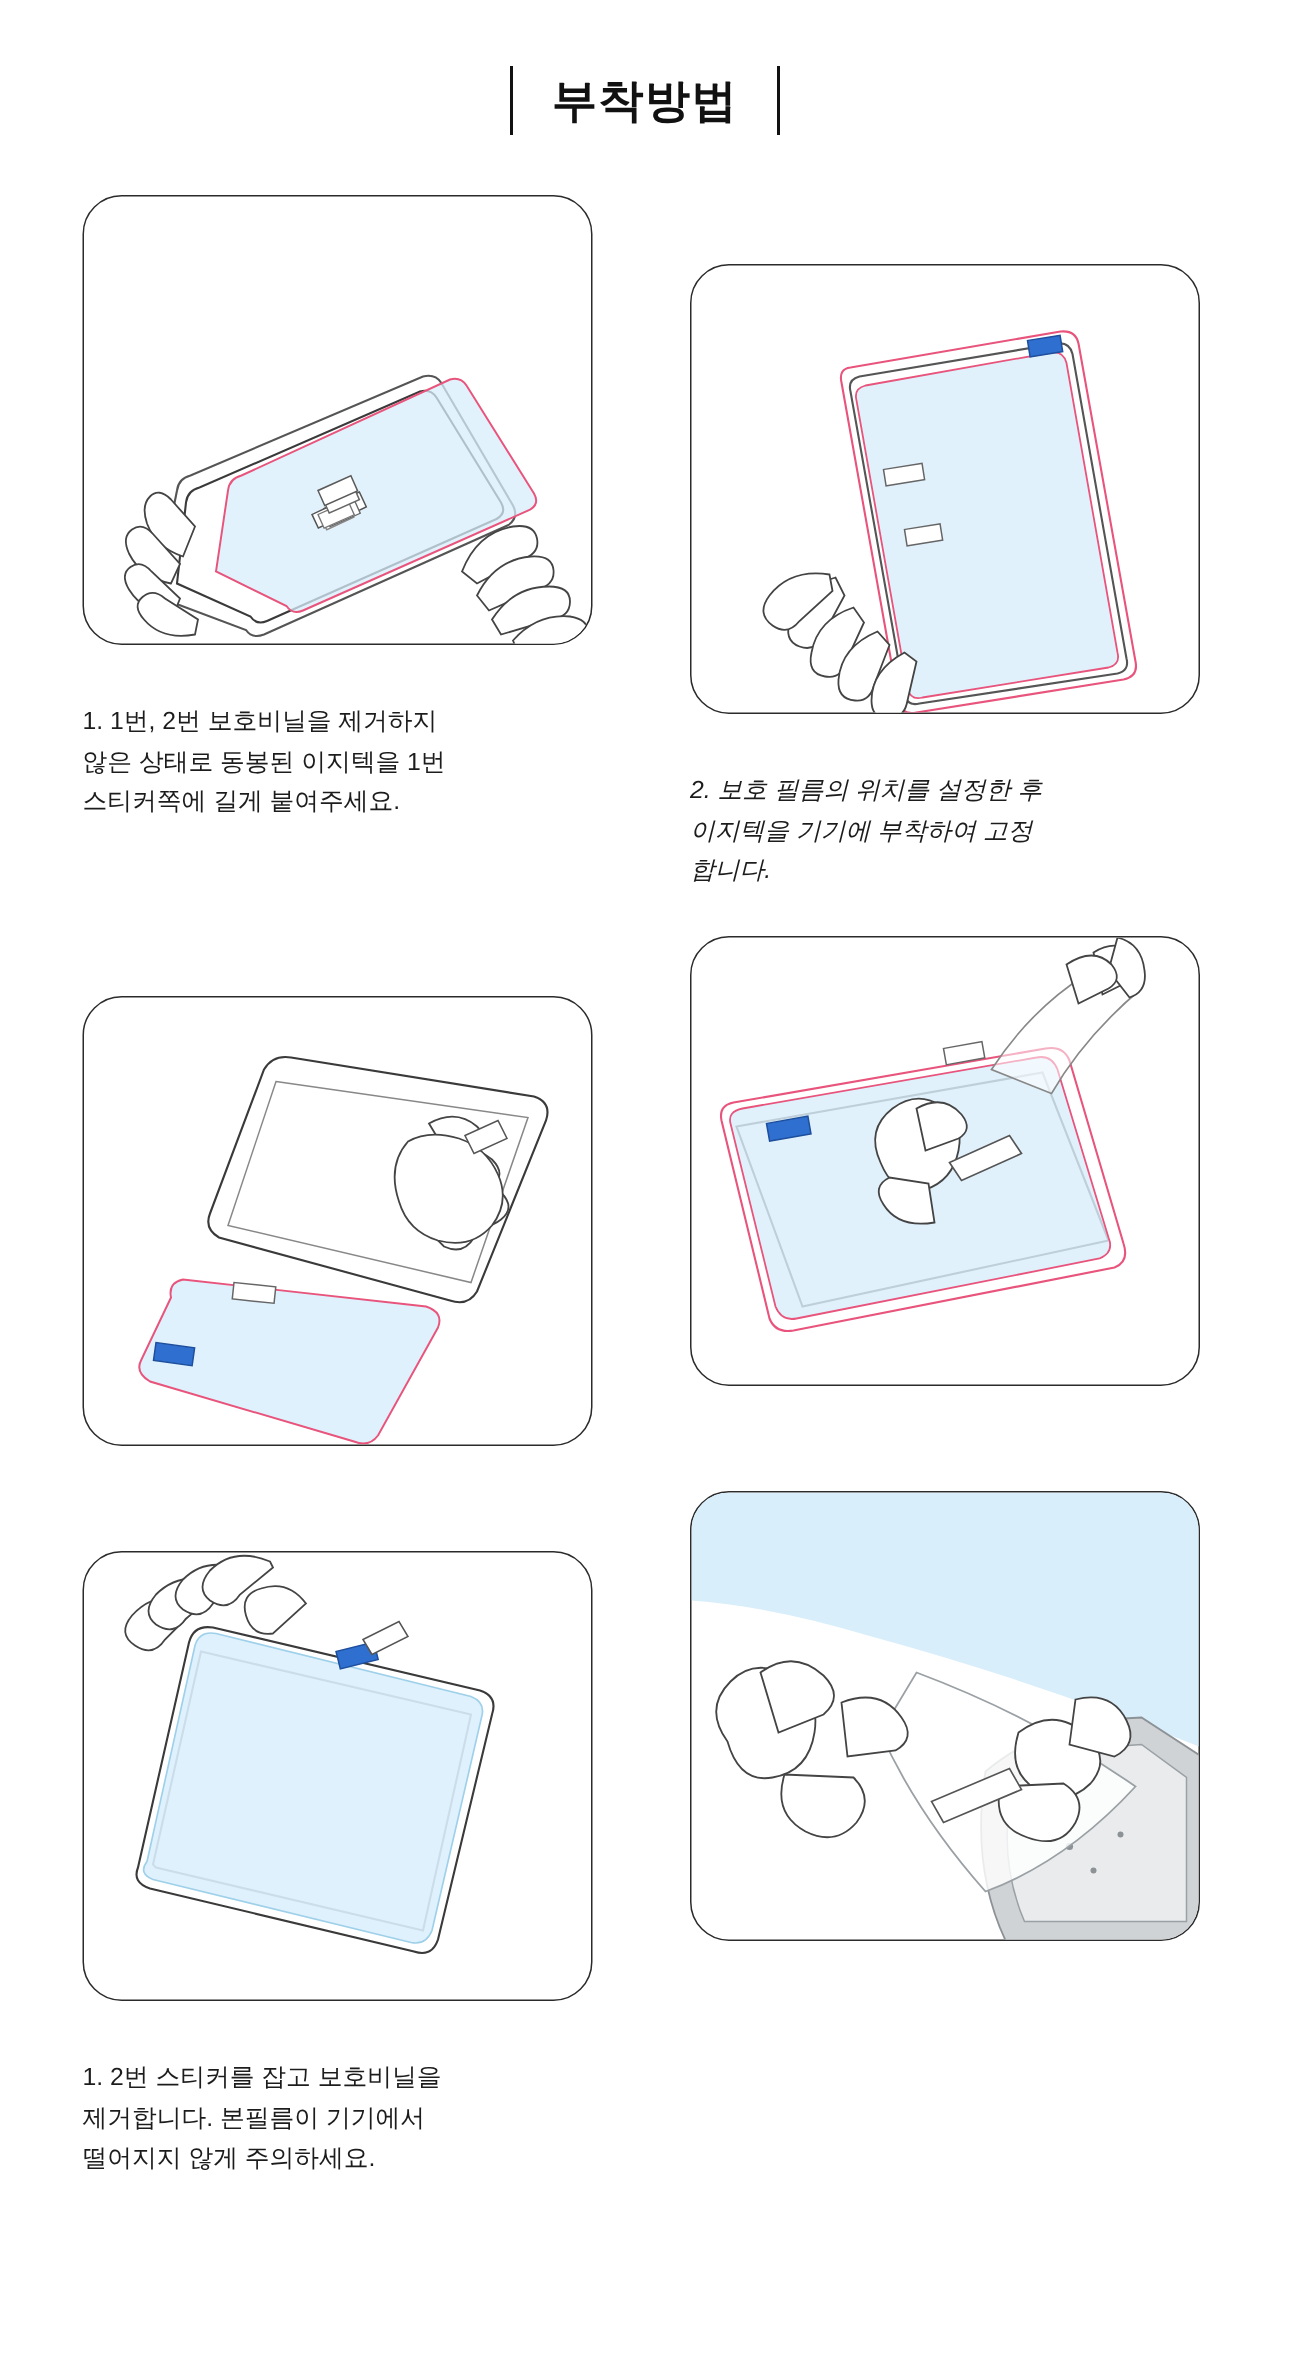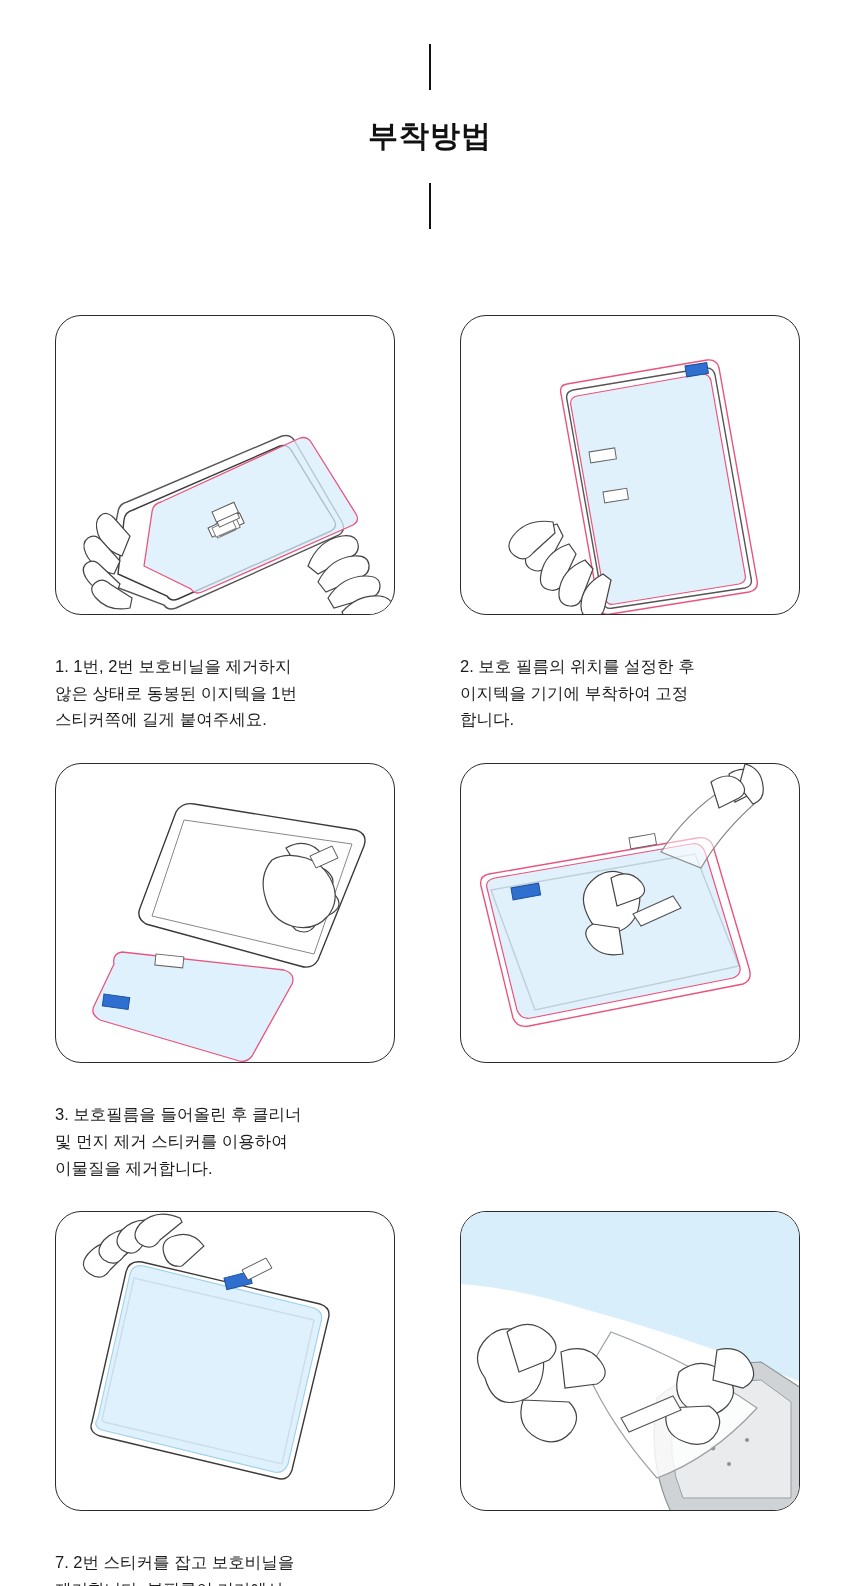--- a/index.html
+++ b/index.html
@@ -14,23 +14,23 @@
     font-family: "Liberation Sans", sans-serif;
     color: #1a1a1a;
     position: relative;
     overflow: hidden;
   }
 
   
   .page-header {
     display: flex;
     align-items: center;
+    justify-content: center;
     gap: 26px;
     padding-top: 44px;
-    flex-direction: column;
   }
   .header-bar {
     width: 2px;
     height: 46px;
     background: #111;
   }
   .page-title {
     font-size: 30px;
     font-weight: bold;
     letter-spacing: 1px;
@@ -46,22 +46,22 @@
     display: grid;
     grid-template-columns: 430px 430px;
     row-gap: 30px;
   }
   .step-cell {
     padding: 0 0 0 0;
     display: flex;
     flex-direction: column;
     align-items: flex-start;
   }
-  .step-cell.col-left { padding-left: 55px; }
-  .step-cell.col-right { padding-left: 30px; }
+  .step-cell.col-left { padding-left: 55px; margin-top: 40px; }
+  .step-cell.col-right { padding-left: 30px; font-style: italic; }
 
   .illus-frame {
     width: 340px;
     height: 300px;
     border: 1.6px solid #2b2b2b;
     border-radius: 26px;
     position: relative;
     overflow: hidden;
     background: #fff;
   }
@@ -200,23 +200,20 @@
           <path d="M244 128 q20 -10 34 2 q10 10 0 18 q-10 8 -20 0 z"></path>
           <path d="M222 148 q14 -14 32 -6 q12 6 6 18 q-7 12 -20 6 z"></path>
           <path d="M216 96 q-14 16 -6 40 q6 20 26 26 q22 6 36 -10 q12 -16 4 -34 q-8 -18 -26 -24 q-20 -6 -34 2 z"></path>
         </g>
 
         <g fill="#fff" stroke="#555" stroke-width="1">
           <path d="M254 92 l22 -10 l6 12 l-22 10 z"></path>
         </g>
       </svg>
     </div>
-    <div class="step-caption">3. 보호필름을 들어올린 후 클리너
-및 먼지 제거 스티커를 이용하여
-이물질을 제거합니다.</div>
   </div>
 
   <div class="step-cell col-right">
     <div class="illus-frame">
       <svg width="340" height="300" viewBox="0 0 340 300">
 
         <g fill="none" stroke="#3a3a3a" stroke-width="1.4">
           <path d="M20 122 Q18 112 28 110 L236 74 Q248 72 252 82 L288 204 Q292 216 282 220 L68 262 Q56 264 52 254 Z" stroke="#e8547c"></path>
           <path d="M30 126 L234 90 L278 202 L74 246 Z" stroke="#555"></path>
         </g>
@@ -267,21 +264,21 @@
           <path d="M70 30 q-24 -4 -38 12 q-10 12 2 20 q12 8 20 -4 l20 -20 z"></path>
           <path d="M88 20 q-24 -8 -40 8 q-10 12 0 20 q12 8 20 -4 l22 -18 z"></path>
           <path d="M106 12 q-24 -10 -40 6 q-10 12 0 20 q12 8 20 -4 l22 -18 z"></path>
           <path d="M124 6 q-24 -10 -40 6 q-10 12 0 20 q12 8 20 -4 l22 -18 z"></path>
           <path d="M148 34 q-12 -16 -30 -10 q-14 4 -10 18 q4 14 18 12 z"></path>
         </g>
 
         <path d="M186 58 l24 -12 l6 10 l-24 12 z" fill="#fff" stroke="#555" stroke-width="1"></path>
       </svg>
     </div>
-    <div class="step-caption">7. 2번 스티커를 잡고 보호비닐을
+    <div class="step-caption">1. 2번 스티커를 잡고 보호비닐을
 제거합니다. 본필름이 기기에서
 떨어지지 않게 주의하세요.</div>
   </div>
 
   <div class="step-cell col-right">
     <div class="illus-frame">
       <svg width="340" height="300" viewBox="0 0 340 300">
 
         <path d="M0 0 L340 0 L340 170 Q230 126 120 96 Q54 76 0 72 Z" fill="#d8eefb"></path>
 

